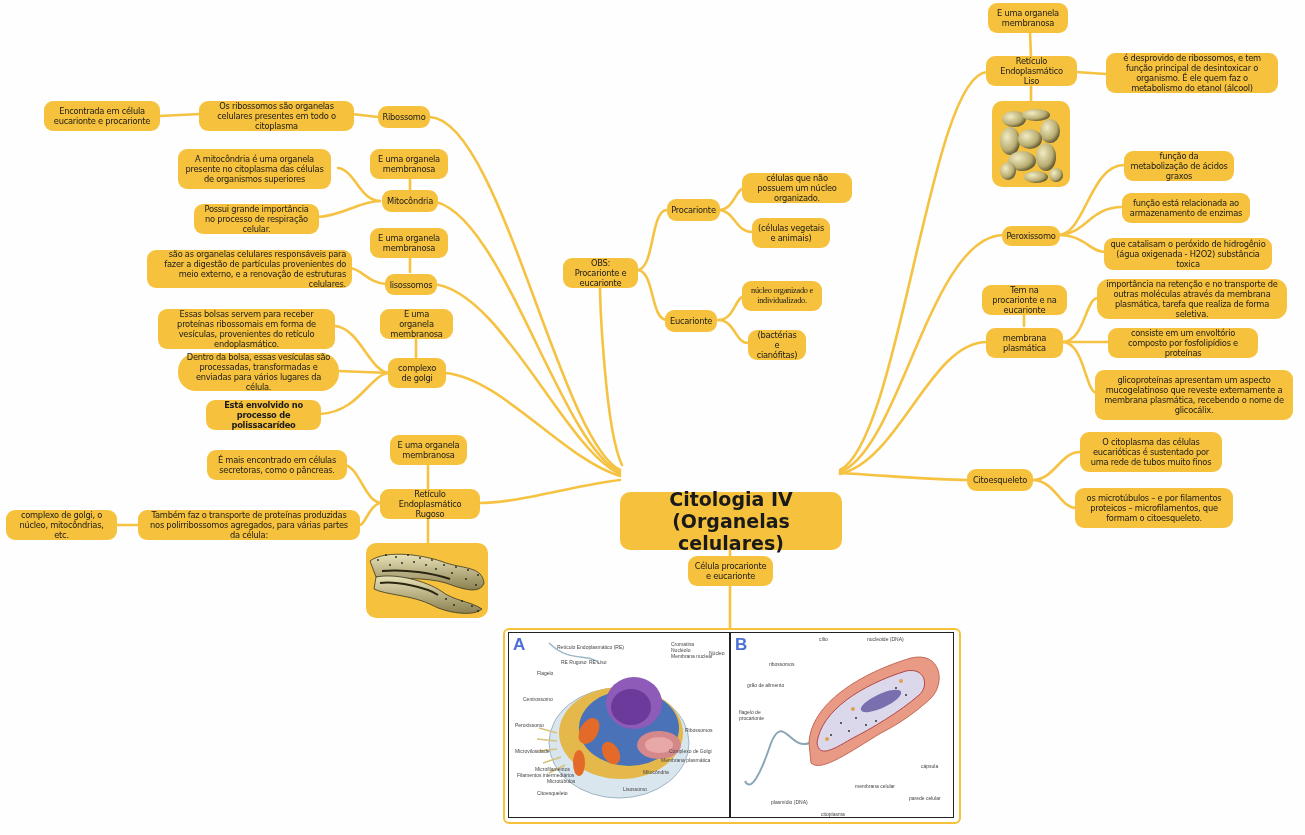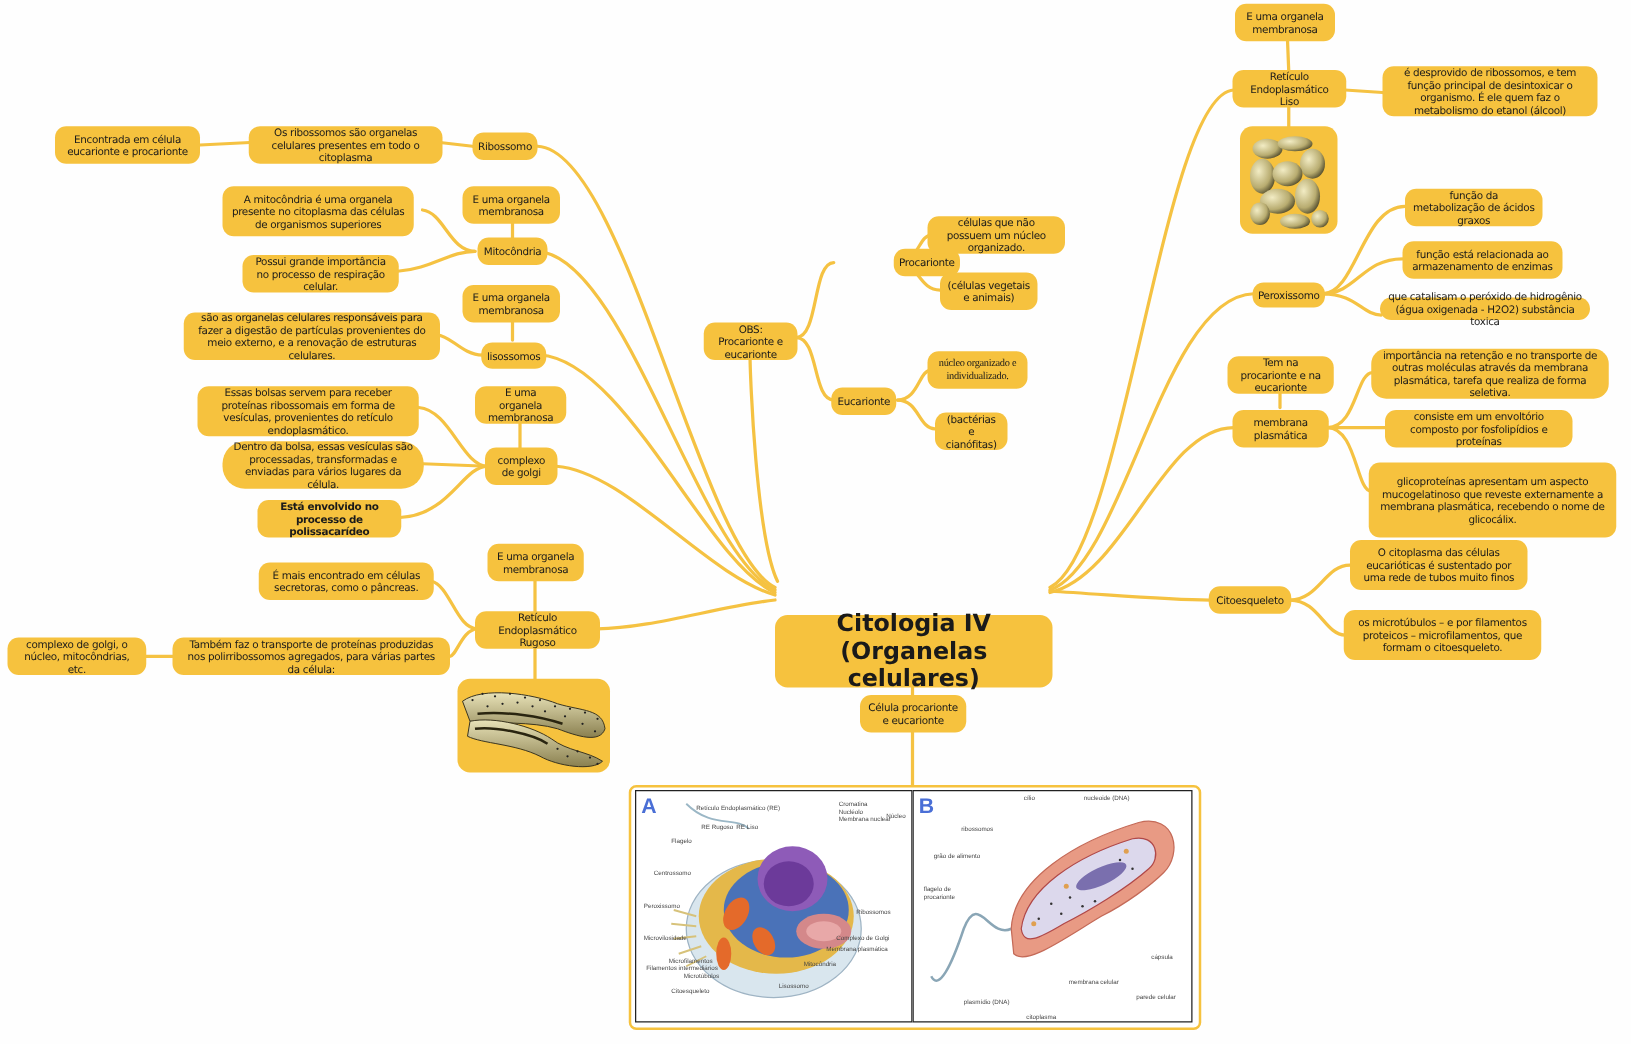--- a/index.html
+++ b/index.html
@@ -113,21 +113,21 @@
 <div class="node" style="left:194px;top:204px;width:125px;height:30px;">
     <span>Possui grande importância no processo de respiração celular.</span>
   </div>
 
 <div class="node" style="left:370px;top:228px;width:78px;height:30px;">
     <span>E uma organela membranosa</span>
   </div>
 <div class="node" style="left:385px;top:274px;width:52px;height:21px;">
     <span>lisossomos</span>
   </div>
-<div class="node" style="left:147px;top:250px;width:205px;height:38px;">
+<div class="node" style="left:147px;top:250px;width:205px;height:38px;text-align:right;">
     <span>são as organelas celulares responsáveis para fazer a digestão de partículas provenientes do meio externo, e a renovação de estruturas celulares.</span>
   </div>
 
 <div class="node" style="left:380px;top:309px;width:73px;height:30px;">
     <span>E uma organela membranosa</span>
   </div>
 <div class="node" style="left:388px;top:358px;width:58px;height:30px;">
     <span>complexo de golgi</span>
   </div>
 <div class="node" style="left:158px;top:309px;width:177px;height:40px;">
@@ -191,21 +191,21 @@
       <circle cx="80" cy="56" r="0.9"></circle>
         <circle cx="70" cy="26" r="0.9"></circle>
         <circle cx="110" cy="42" r="0.9"></circle>
     </g>
   </svg>
 </div>
 
 <div class="node" style="left:563px;top:258px;width:75px;height:30px;justify-content:flex-end;">
     <span>OBS: Procarionte e eucarionte</span>
   </div>
-<div class="node" style="left:667px;top:199px;width:53px;height:22px;margin-left:48px;">
+<div class="node" style="left:667px;top:199px;width:53px;height:22px;">
     <span>Procarionte</span>
   </div>
 <div class="node" style="left:742px;top:173px;width:110px;height:30px;">
     <span>células que não possuem um núcleo organizado.</span>
   </div>
 <div class="node" style="left:752px;top:218px;width:78px;height:30px;">
     <span>(células vegetais e animais)</span>
   </div>
 <div class="node" style="left:665px;top:310px;width:52px;height:22px;">
     <span>Eucarionte</span>
@@ -336,37 +336,37 @@
 
 <div class="node" style="left:1002px;top:226px;width:58px;height:20px;">
     <span>Peroxissomo</span>
   </div>
 <div class="node" style="left:1124px;top:151px;width:110px;height:30px;">
     <span>função da metabolização de ácidos graxos</span>
   </div>
 <div class="node" style="left:1122px;top:193px;width:128px;height:30px;">
     <span>função está relacionada ao armazenamento de enzimas</span>
   </div>
-<div class="node" style="left:1104px;top:238px;width:168px;height:18px;">
+<div class="node" style="left:1104px;top:238px;width:168px;height:32px;">
     <span>que catalisam o peróxido de hidrogênio (água oxigenada - H2O2) substância toxica</span>
   </div>
 
 <div class="node" style="left:982px;top:285px;width:85px;height:30px;">
     <span>Tem na procarionte e na eucarionte</span>
   </div>
 <div class="node" style="left:986px;top:328px;width:77px;height:30px;">
     <span>membrana plasmática</span>
   </div>
 <div class="node" style="left:1097px;top:279px;width:190px;height:40px;border-radius:12px;">
     <span>importância na retenção e no transporte de outras moléculas através da membrana plasmática, tarefa que realiza de forma seletiva.</span>
   </div>
 <div class="node" style="left:1108px;top:328px;width:150px;height:30px;">
     <span>consiste em um envoltório composto por fosfolipídios e proteínas</span>
   </div>
-<div class="node" style="left:1095px;top:370px;width:198px;height:60px;">
+<div class="node" style="left:1095px;top:370px;width:198px;height:50px;">
     <span>glicoproteínas apresentam um aspecto mucogelatinoso que reveste externamente a membrana plasmática, recebendo o nome de glicocálix.</span>
   </div>
 
 <div class="node" style="left:967px;top:469px;width:66px;height:22px;">
     <span>Citoesqueleto</span>
   </div>
 <div class="node" style="left:1080px;top:432px;width:142px;height:40px;">
     <span>O citoplasma das células eucarióticas é sustentado por uma rede de tubos muito finos</span>
   </div>
 <div class="node" style="left:1075px;top:488px;width:158px;height:40px;">

